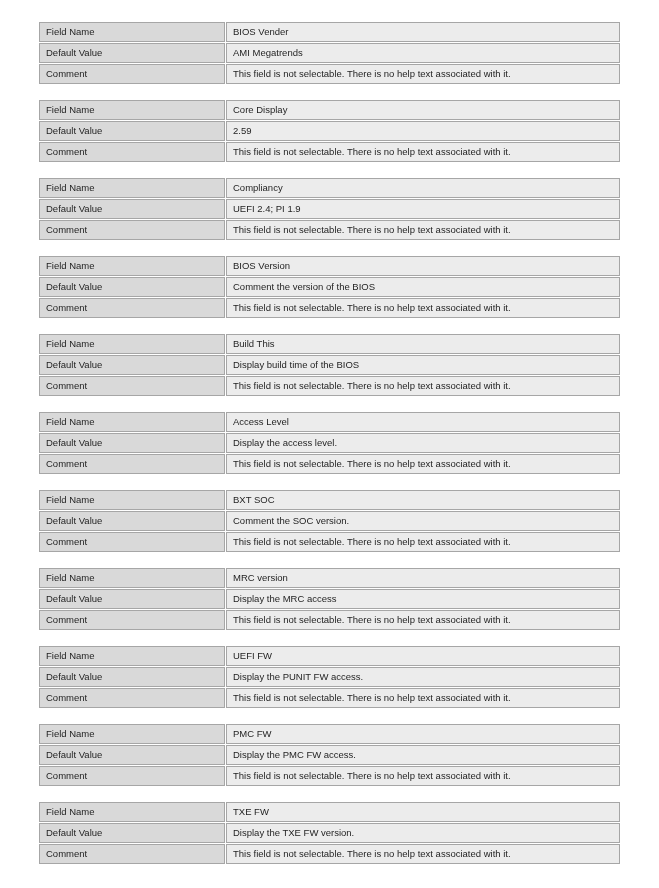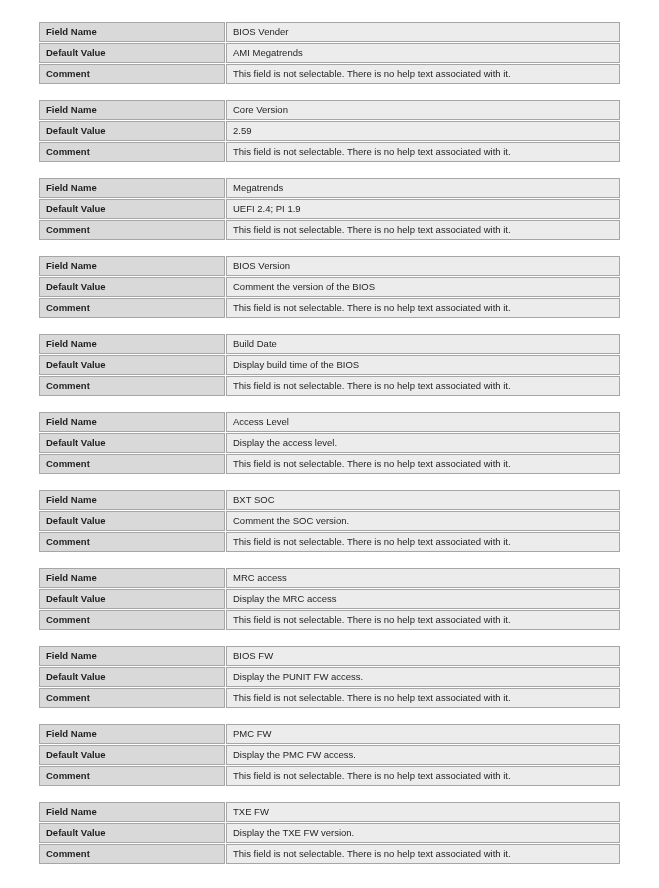--- a/index.html
+++ b/index.html
@@ -35,21 +35,21 @@
     padding: 3px 6px 3px 6px;
     font-size: 9.5px;
     line-height: 12px;
     color: var(--text-color);
     overflow: hidden;
     white-space: nowrap;
   }
   td.label-cell {
     width: 186px;
     background: var(--label-bg);
-    font-weight: bold;
+    font-weight: normal;
   }
   td.value-cell {
     background: var(--value-bg);
     margin-left: 16px;
   }
 </style>
 </head>
 <body>
 
 <div class="page">
@@ -68,38 +68,38 @@
         <td class="label-cell">Comment</td>
         <td class="value-cell">This field is not selectable. There is no help text associated with it.</td>
       </tr>
     </tbody>
   </table>
 
   <table class="field-table">
     <tbody>
       <tr>
         <td class="label-cell">Field Name</td>
-        <td class="value-cell">Core Version</td>
+        <td class="value-cell">Core Display</td>
       </tr>
       <tr>
         <td class="label-cell">Default Value</td>
         <td class="value-cell">2.59</td>
       </tr>
       <tr>
         <td class="label-cell">Comment</td>
         <td class="value-cell">This field is not selectable. There is no help text associated with it.</td>
       </tr>
     </tbody>
   </table>
 
   <table class="field-table">
     <tbody>
       <tr>
         <td class="label-cell">Field Name</td>
-        <td class="value-cell">Megatrends</td>
+        <td class="value-cell">Compliancy</td>
       </tr>
       <tr>
         <td class="label-cell">Default Value</td>
         <td class="value-cell">UEFI 2.4; PI 1.9</td>
       </tr>
       <tr>
         <td class="label-cell">Comment</td>
         <td class="value-cell">This field is not selectable. There is no help text associated with it.</td>
       </tr>
     </tbody>
@@ -119,21 +119,21 @@
         <td class="label-cell">Comment</td>
         <td class="value-cell">This field is not selectable. There is no help text associated with it.</td>
       </tr>
     </tbody>
   </table>
 
   <table class="field-table">
     <tbody>
       <tr>
         <td class="label-cell">Field Name</td>
-        <td class="value-cell">Build Date</td>
+        <td class="value-cell">Build This</td>
       </tr>
       <tr>
         <td class="label-cell">Default Value</td>
         <td class="value-cell">Display build time of the BIOS</td>
       </tr>
       <tr>
         <td class="label-cell">Comment</td>
         <td class="value-cell">This field is not selectable. There is no help text associated with it.</td>
       </tr>
     </tbody>
@@ -170,38 +170,38 @@
         <td class="label-cell">Comment</td>
         <td class="value-cell">This field is not selectable. There is no help text associated with it.</td>
       </tr>
     </tbody>
   </table>
 
   <table class="field-table">
     <tbody>
       <tr>
         <td class="label-cell">Field Name</td>
-        <td class="value-cell">MRC access</td>
+        <td class="value-cell">MRC version</td>
       </tr>
       <tr>
         <td class="label-cell">Default Value</td>
         <td class="value-cell">Display the MRC access</td>
       </tr>
       <tr>
         <td class="label-cell">Comment</td>
         <td class="value-cell">This field is not selectable. There is no help text associated with it.</td>
       </tr>
     </tbody>
   </table>
 
   <table class="field-table">
     <tbody>
       <tr>
         <td class="label-cell">Field Name</td>
-        <td class="value-cell">BIOS FW</td>
+        <td class="value-cell">UEFI FW</td>
       </tr>
       <tr>
         <td class="label-cell">Default Value</td>
         <td class="value-cell">Display the PUNIT FW access.</td>
       </tr>
       <tr>
         <td class="label-cell">Comment</td>
         <td class="value-cell">This field is not selectable. There is no help text associated with it.</td>
       </tr>
     </tbody>

